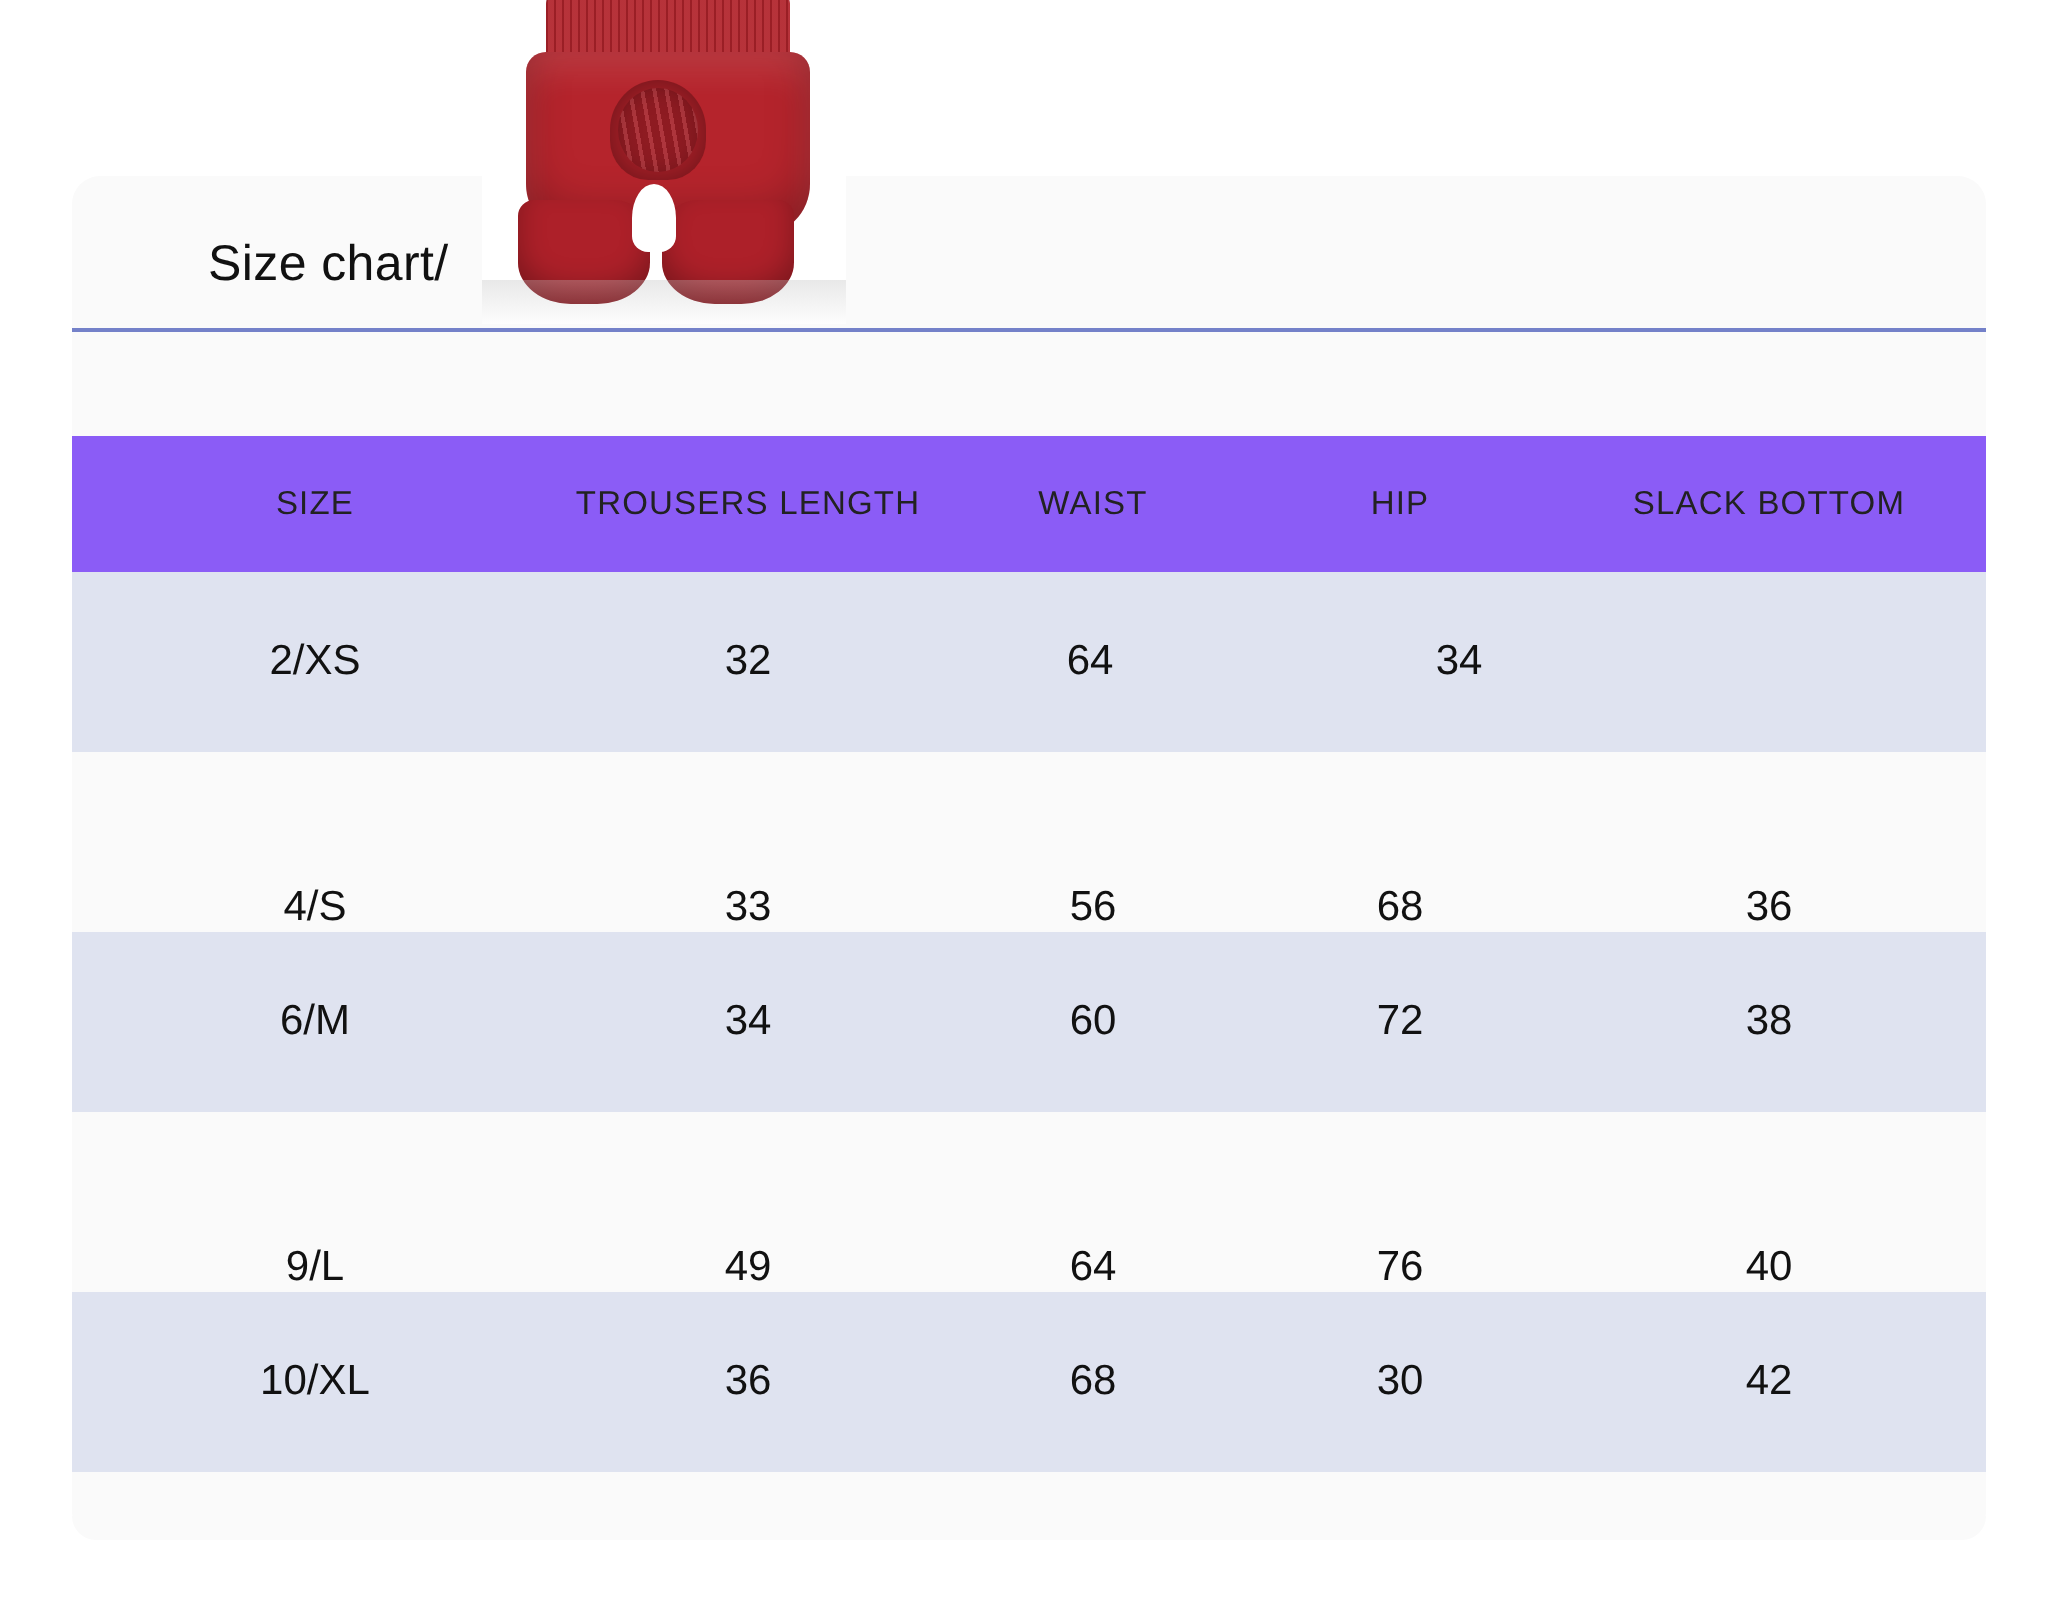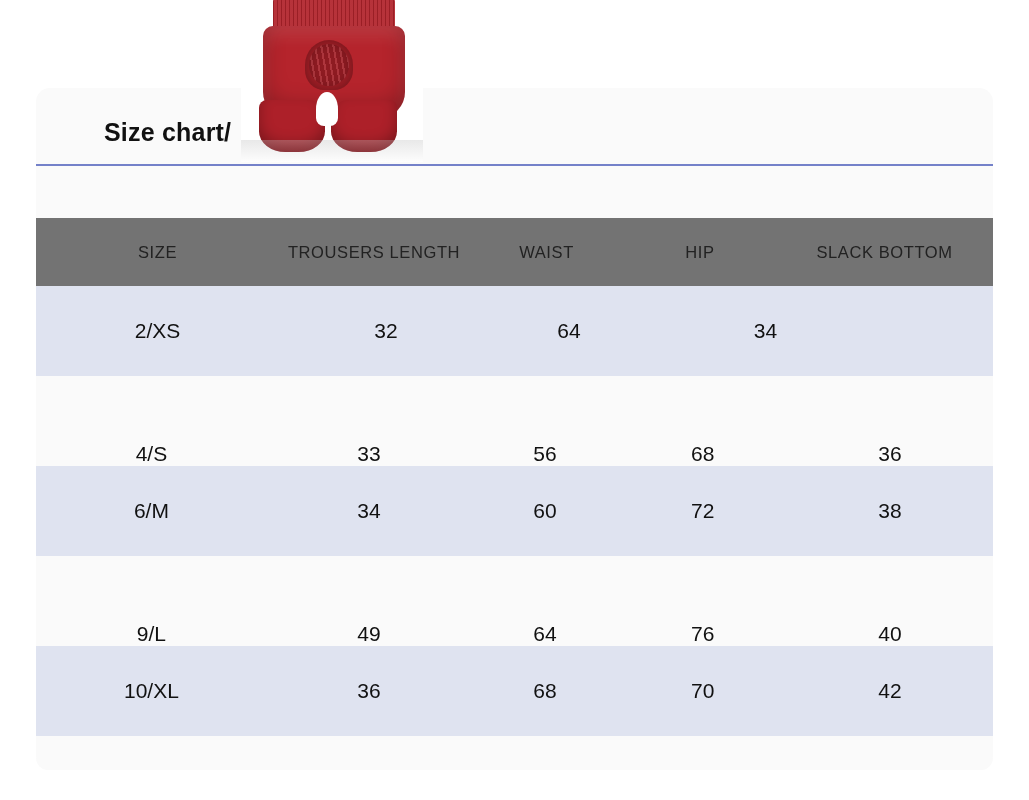--- a/index.html
+++ b/index.html
@@ -32,21 +32,21 @@
     border-radius: 14px;
     box-sizing: border-box;
   }
 
   
   .title {
     position: absolute;
     left: 68px;
     top: 30px;
     font-size: 25px;
-    font-weight: bold;
+    font-weight: normal;
     color: #111111;
     letter-spacing: 0.2px;
     white-space: nowrap;
   }
 
   
   .title-rule {
     position: absolute;
     left: 0px;
     top: 76px;
@@ -170,25 +170,24 @@
     top: 130px;
     width: 957px;
   }
   .row {
     display: flex;
     width: 100%;
     align-items: center;
   }
   .row.header {
     height: 68px;
-    background: #737373;
+    background: #8b5cf6;
   }
   .row.data {
     height: 90px;
-    gap: 12px;
   }
   .row.shade {
     background: #dfe3f0;
   }
   .row.plain {
     background: #fafafa;
     align-items: flex-end;
   }
   .cell {
     text-align: center;
@@ -269,21 +268,21 @@
         <div class="cell c1">49</div>
         <div class="cell c2">64</div>
         <div class="cell c3">76</div>
         <div class="cell c4">40</div>
       </div>
 
       <div class="row data shade">
         <div class="cell c0">10/XL</div>
         <div class="cell c1">36</div>
         <div class="cell c2">68</div>
-        <div class="cell c3">70</div>
+        <div class="cell c3">30</div>
         <div class="cell c4">42</div>
       </div>
 
     </div>
 
     <div class="card-bottom-mask"></div>
   </div>
 
   <div class="photo">
     <div class="bg-left"></div>

